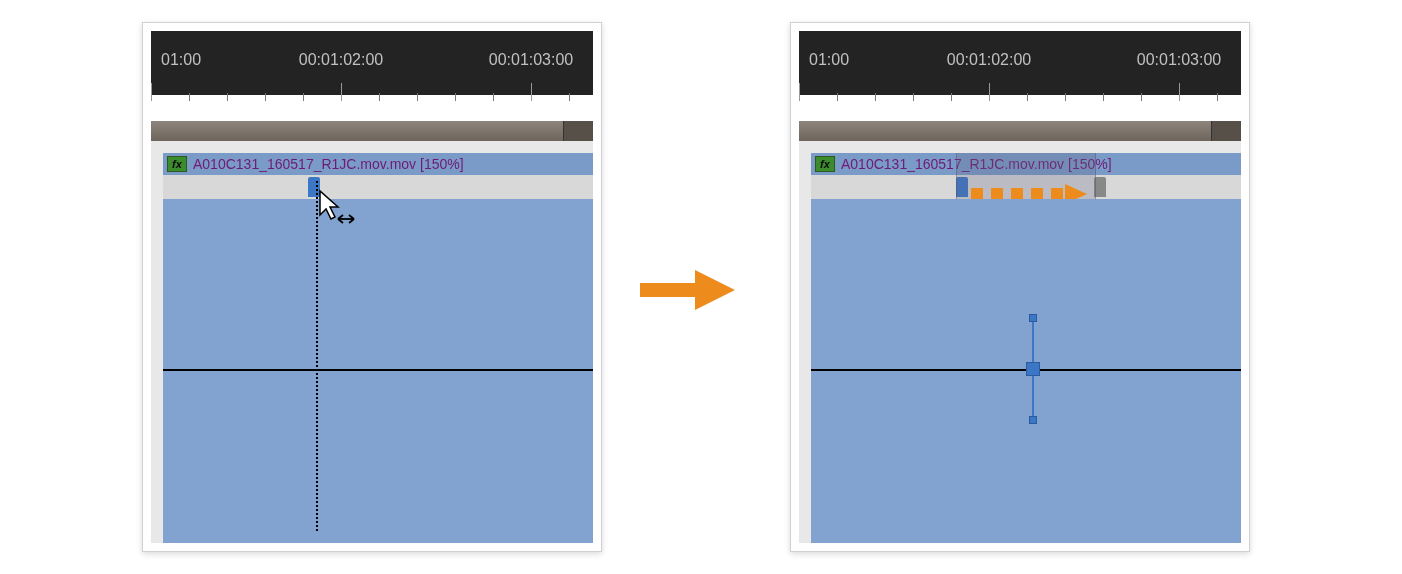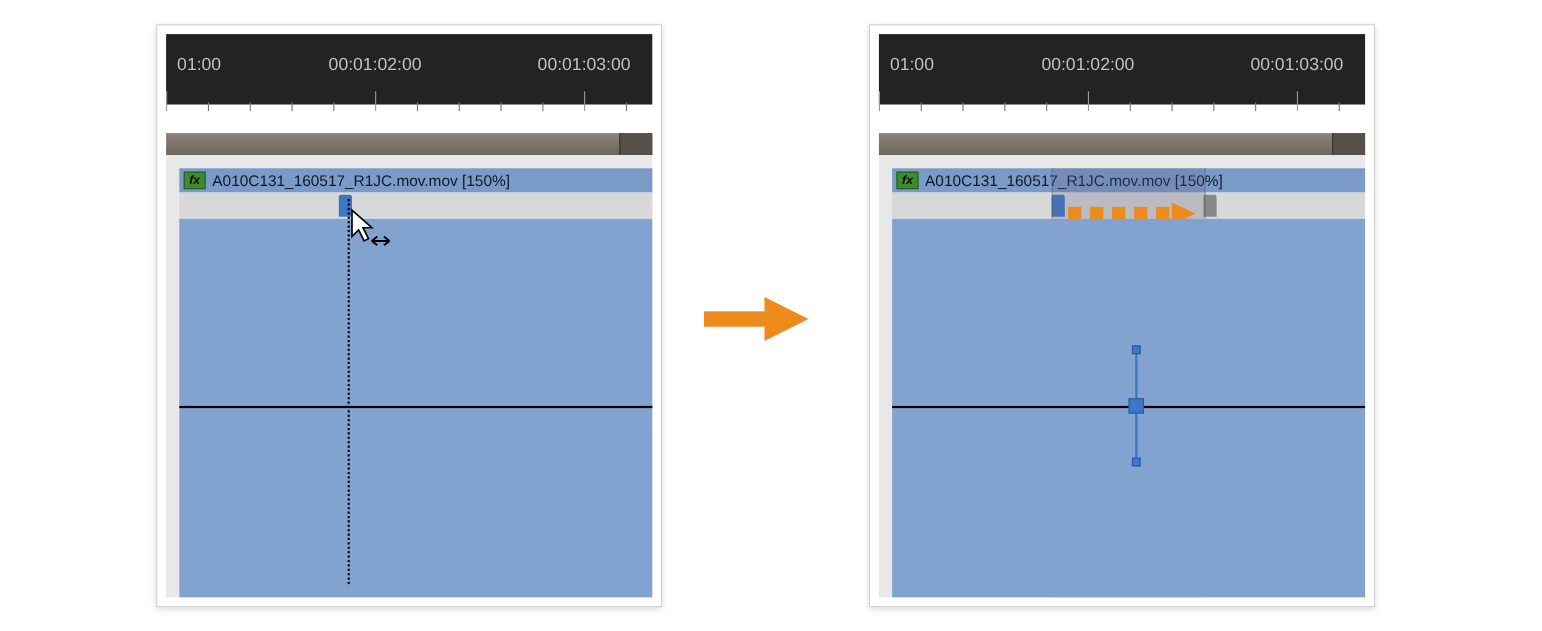--- a/index.html
+++ b/index.html
@@ -93,21 +93,21 @@
       color: #0a0a0a;
       font-style: italic;
       font-weight: bold;
       font-size: 11px;
       display: flex;
       align-items: center;
       justify-content: center;
       border: 1px solid #2a5a1f;
     }
     .clip-title {
-      color: #0f172a;
+      color: #701a75;
       font-size: 14px;
       white-space: nowrap;
     }
     .handle-bar {
       position: absolute;
       left: 12px; right: 0;
       top: 34px;
       height: 24px;
       background: #d8d8d8;
     }

